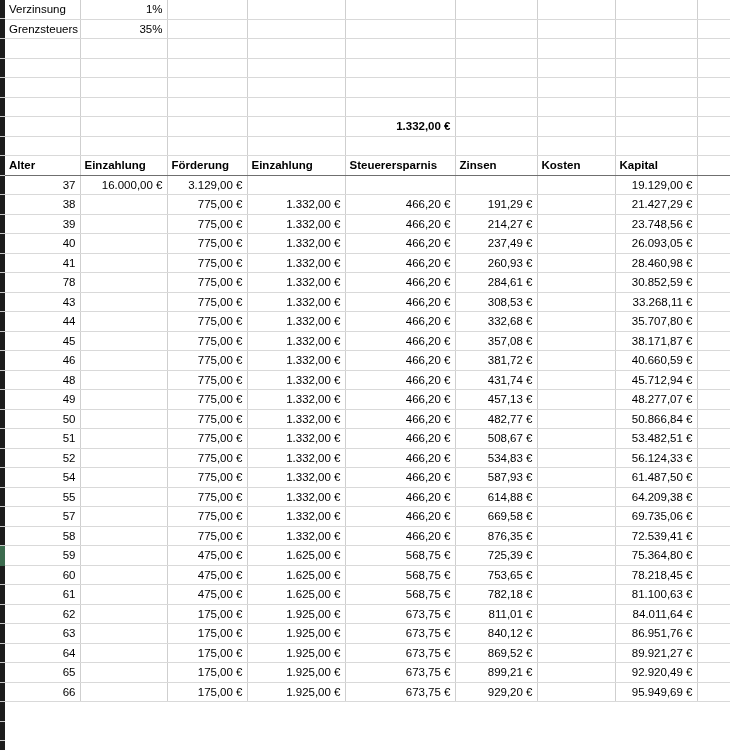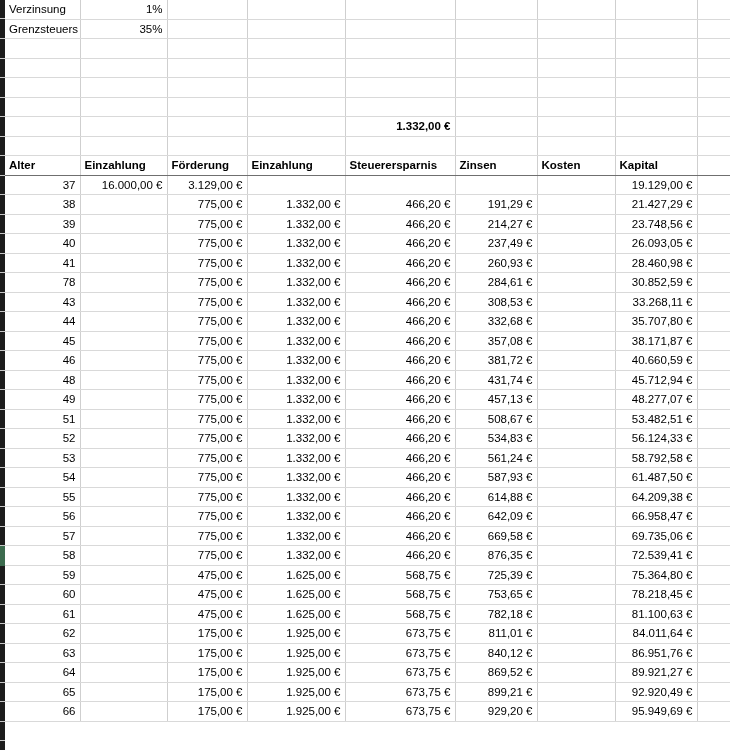--- a/index.html
+++ b/index.html
@@ -366,20 +366,31 @@
           <td class="num"></td>
           <td class="num">775,00 €</td>
           <td class="num">1.332,00 €</td>
           <td class="num">466,20 €</td>
           <td class="num">457,13 €</td>
           <td class="num"></td>
           <td class="num">48.277,07 €</td>
           <td class="num"></td>
         </tr>
         <tr class="r ">
+          <td class="num">50</td>
+          <td class="num"></td>
+          <td class="num">775,00 €</td>
+          <td class="num">1.332,00 €</td>
+          <td class="num">466,20 €</td>
+          <td class="num">482,77 €</td>
+          <td class="num"></td>
+          <td class="num">50.866,84 €</td>
+          <td class="num"></td>
+        </tr>
+        <tr class="r ">
           <td class="num">51</td>
           <td class="num"></td>
           <td class="num">775,00 €</td>
           <td class="num">1.332,00 €</td>
           <td class="num">466,20 €</td>
           <td class="num">508,67 €</td>
           <td class="num"></td>
           <td class="num">53.482,51 €</td>
           <td class="num"></td>
         </tr>
@@ -388,61 +399,39 @@
           <td class="num"></td>
           <td class="num">775,00 €</td>
           <td class="num">1.332,00 €</td>
           <td class="num">466,20 €</td>
           <td class="num">534,83 €</td>
           <td class="num"></td>
           <td class="num">56.124,33 €</td>
           <td class="num"></td>
         </tr>
         <tr class="r ">
-          <td class="num">53</td>
-          <td class="num"></td>
-          <td class="num">775,00 €</td>
-          <td class="num">1.332,00 €</td>
-          <td class="num">466,20 €</td>
-          <td class="num">561,24 €</td>
-          <td class="num"></td>
-          <td class="num">58.792,58 €</td>
-          <td class="num"></td>
-        </tr>
-        <tr class="r ">
           <td class="num">54</td>
           <td class="num"></td>
           <td class="num">775,00 €</td>
           <td class="num">1.332,00 €</td>
           <td class="num">466,20 €</td>
           <td class="num">587,93 €</td>
           <td class="num"></td>
           <td class="num">61.487,50 €</td>
           <td class="num"></td>
         </tr>
         <tr class="r ">
           <td class="num">55</td>
           <td class="num"></td>
           <td class="num">775,00 €</td>
           <td class="num">1.332,00 €</td>
           <td class="num">466,20 €</td>
           <td class="num">614,88 €</td>
           <td class="num"></td>
           <td class="num">64.209,38 €</td>
-          <td class="num"></td>
-        </tr>
-        <tr class="r ">
-          <td class="num">56</td>
-          <td class="num"></td>
-          <td class="num">775,00 €</td>
-          <td class="num">1.332,00 €</td>
-          <td class="num">466,20 €</td>
-          <td class="num">642,09 €</td>
-          <td class="num"></td>
-          <td class="num">66.958,47 €</td>
           <td class="num"></td>
         </tr>
         <tr class="r ">
           <td class="num">57</td>
           <td class="num"></td>
           <td class="num">775,00 €</td>
           <td class="num">1.332,00 €</td>
           <td class="num">466,20 €</td>
           <td class="num">669,58 €</td>
           <td class="num"></td>

